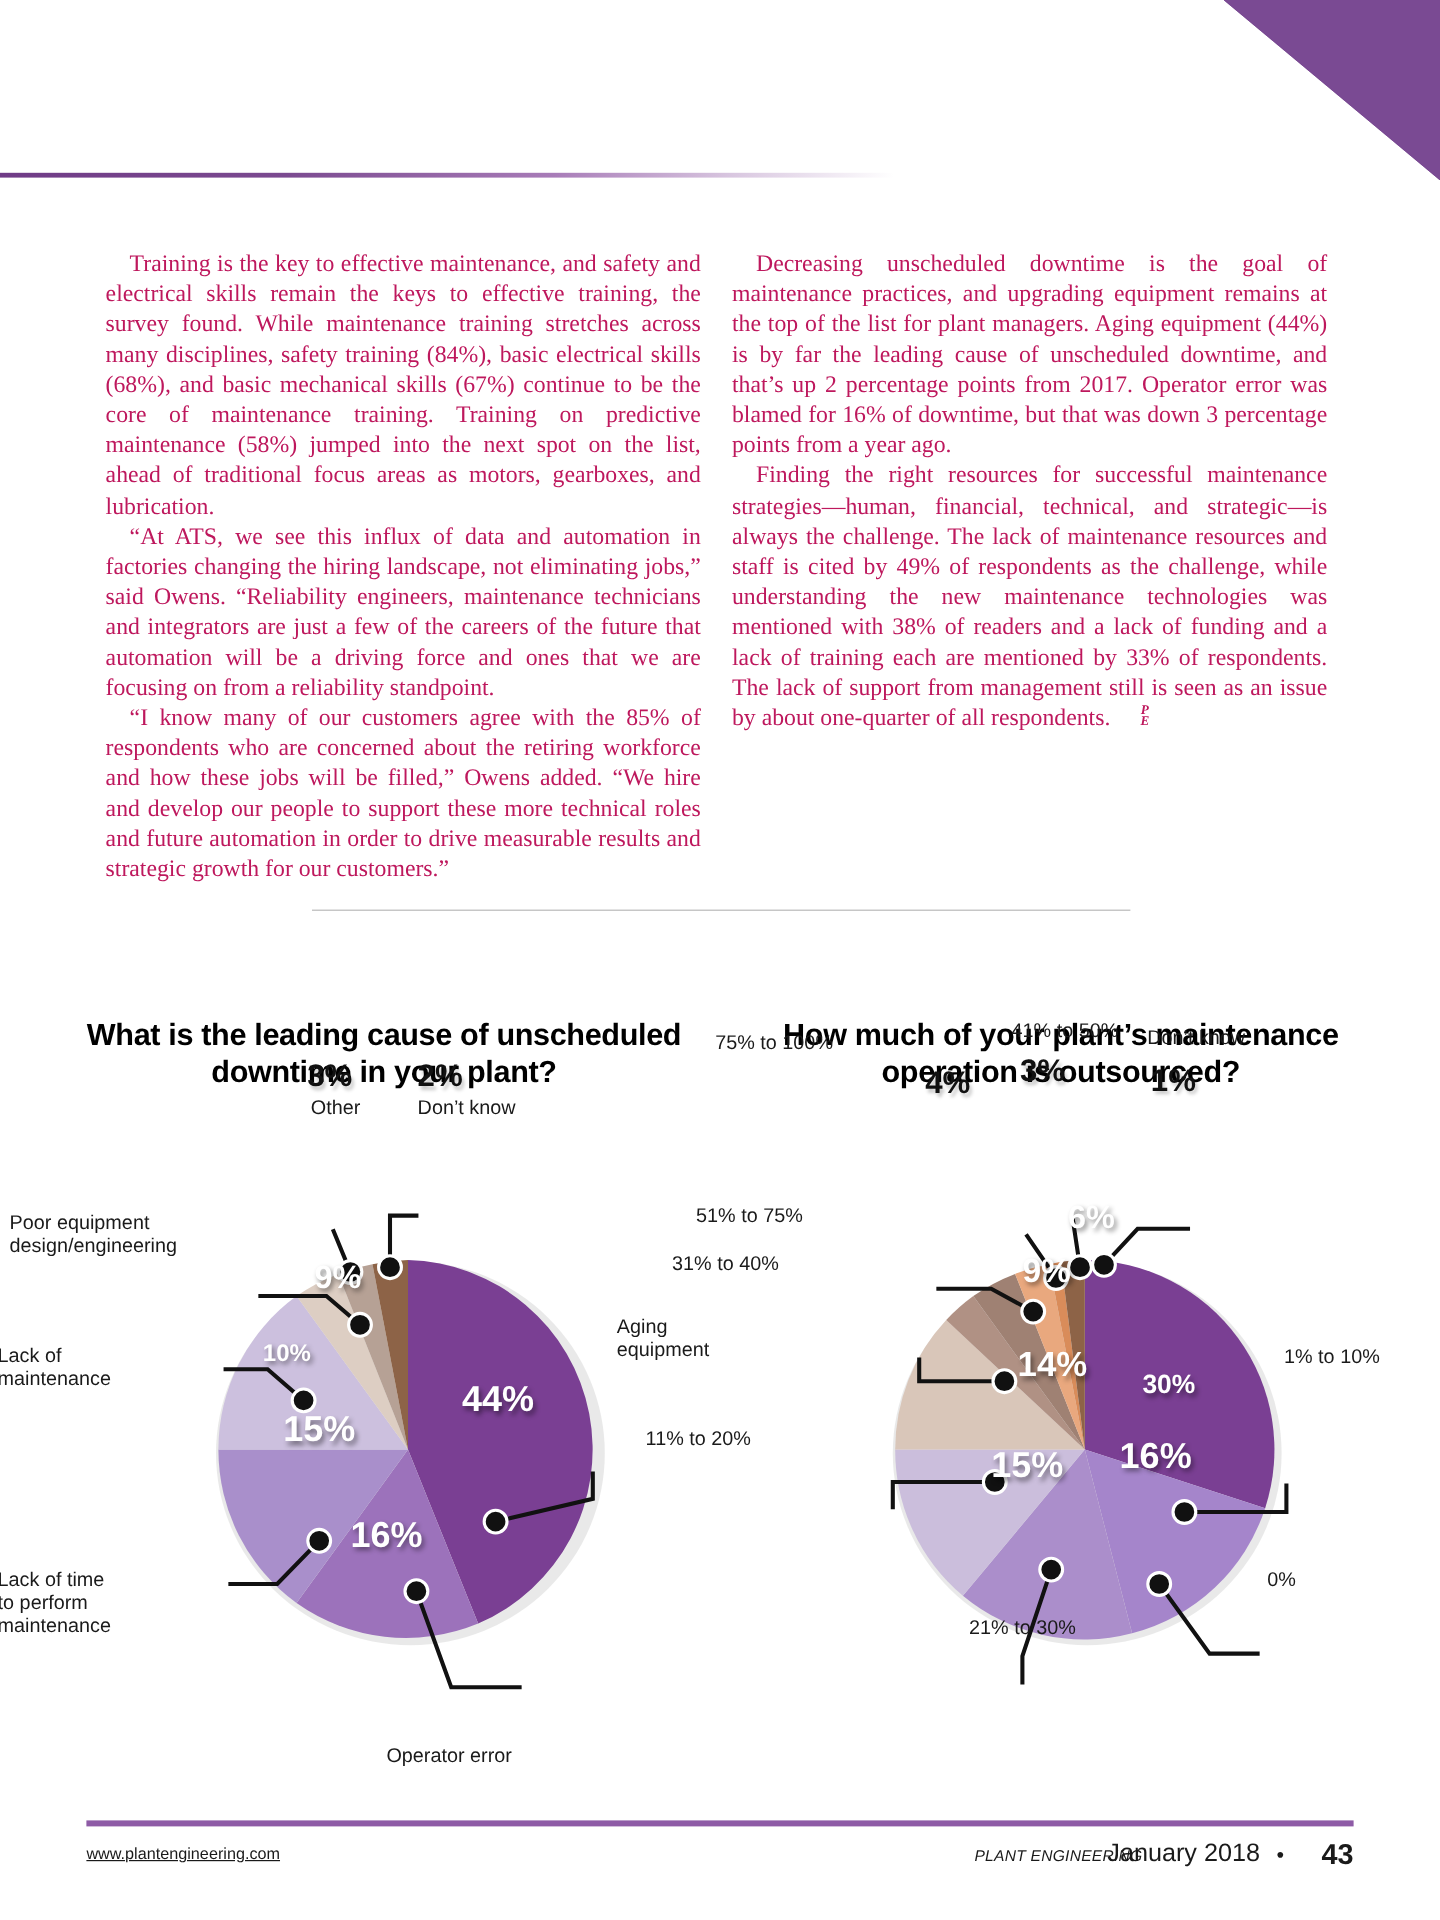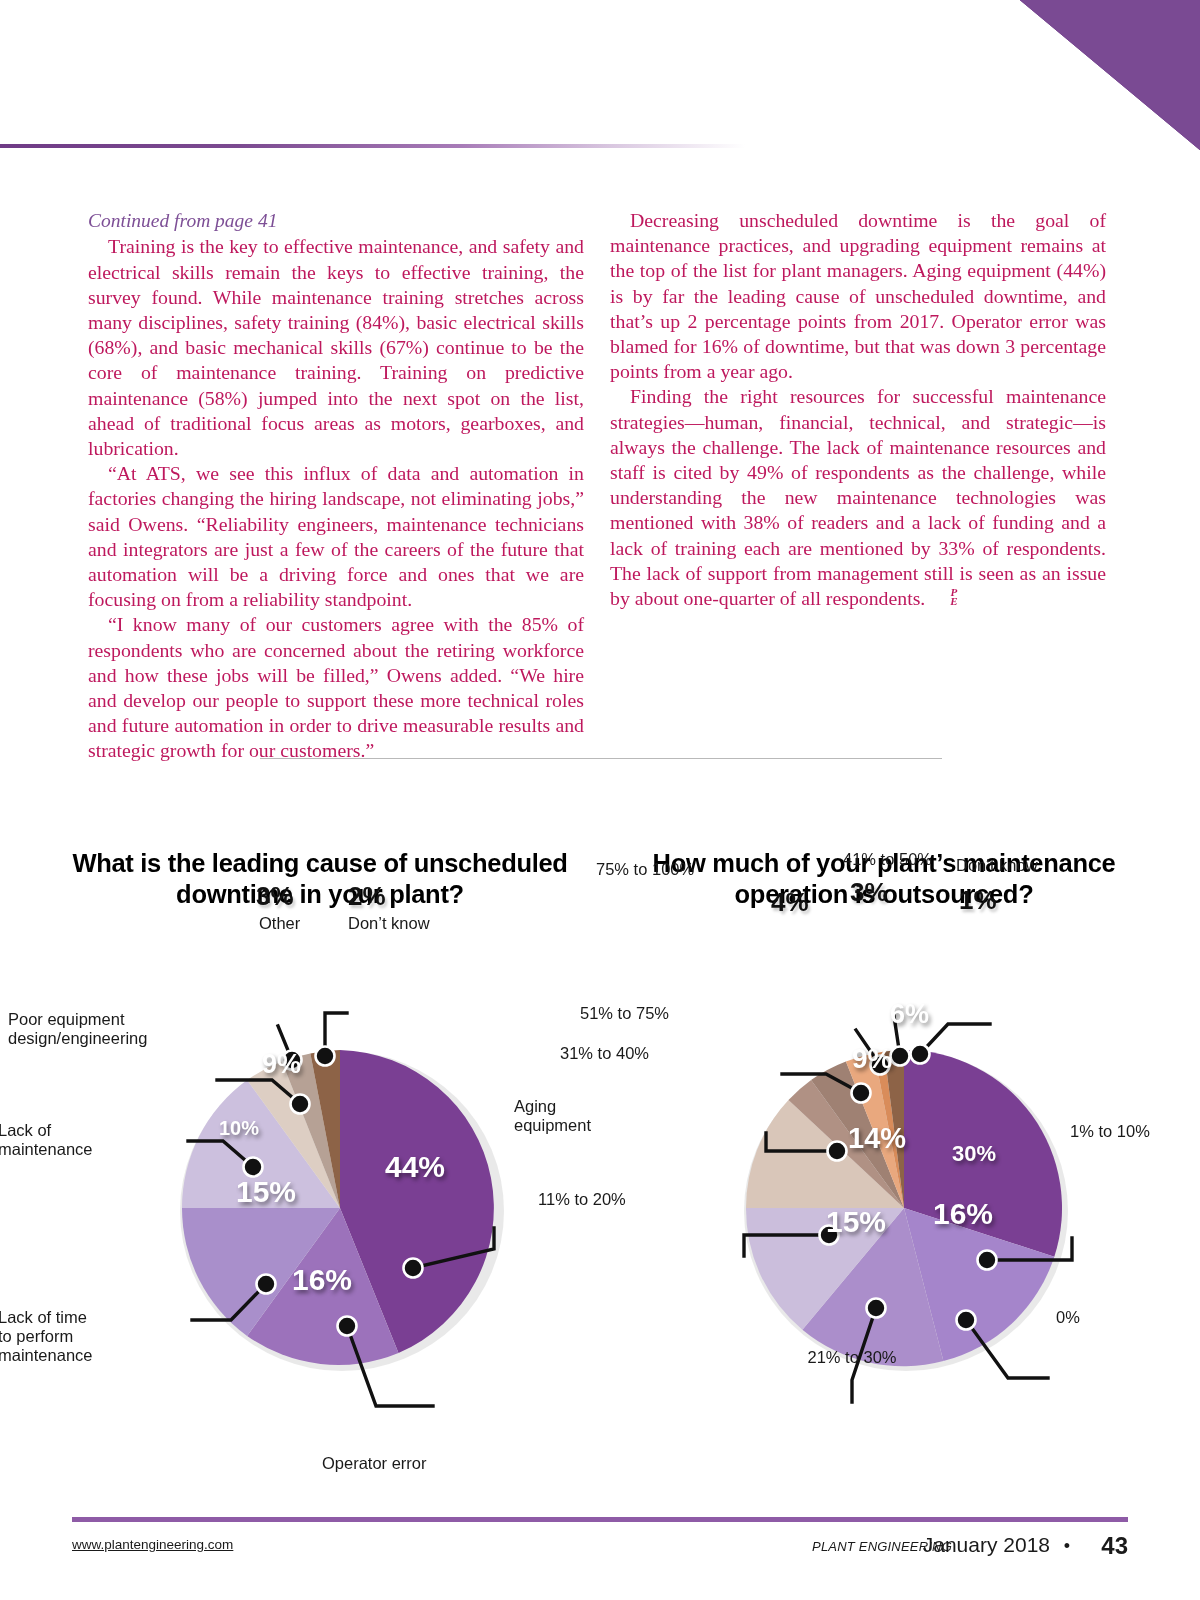--- a/index.html
+++ b/index.html
@@ -113,21 +113,20 @@
   }
 </style>
 </head>
 <body>
 
 <div class="corner-triangle"></div>
 <div class="top-rule"></div>
 
 <div class="article">
   <div class="col">
-    <div class="continued">Continued from page 41</div>
     <p class="body">Training is the key to effective maintenance, and safety and electrical skills remain the keys to effective training, the survey found. While maintenance training stretches across many disciplines, safety training (84%), basic electrical skills (68%), and basic mechanical skills (67%) continue to be the core of maintenance training. Training on predictive maintenance (58%) jumped into the next spot on the list, ahead of traditional focus areas as motors, gearboxes, and lubrication.</p>
     <p class="body">“At ATS, we see this influx of data and automation in factories changing the hiring landscape, not eliminating jobs,” said Owens. “Reliability engineers, maintenance technicians and integrators are just a few of the careers of the future that automation will be a driving force and ones that we are focusing on from a reliability standpoint.</p>
     <p class="body">“I know many of our customers agree with the 85% of respondents who are concerned about the retiring workforce and how these jobs will be filled,” Owens added. “We hire and develop our people to support these more technical roles and future automation in order to drive measurable results and strategic growth for our customers.”</p>
   </div>
   <div class="col">
     <p class="body">Decreasing unscheduled downtime is the goal of maintenance practices, and upgrading equipment remains at the top of the list for plant managers. Aging equipment (44%) is by far the leading cause of unscheduled downtime, and that’s up 2 percentage points from 2017. Operator error was blamed for 16% of downtime, but that was down 3 percentage points from a year ago.</p>
     <p class="body"><span>Finding the right resources for successful maintenance strategies—human, financial, technical, and strategic—is always the challenge. The lack of maintenance resources and staff is cited by 49% of respondents as the challenge, while understanding the new maintenance technologies was mentioned with 38% of readers and a lack of funding and a lack of training each are mentioned by 33% of respondents. The lack of support from management still is seen as an issue by about one-quarter of all respondents.</span><span class="pe-mark"><b>P</b><b>E</b></span></p>
   </div>
 </div>
 

